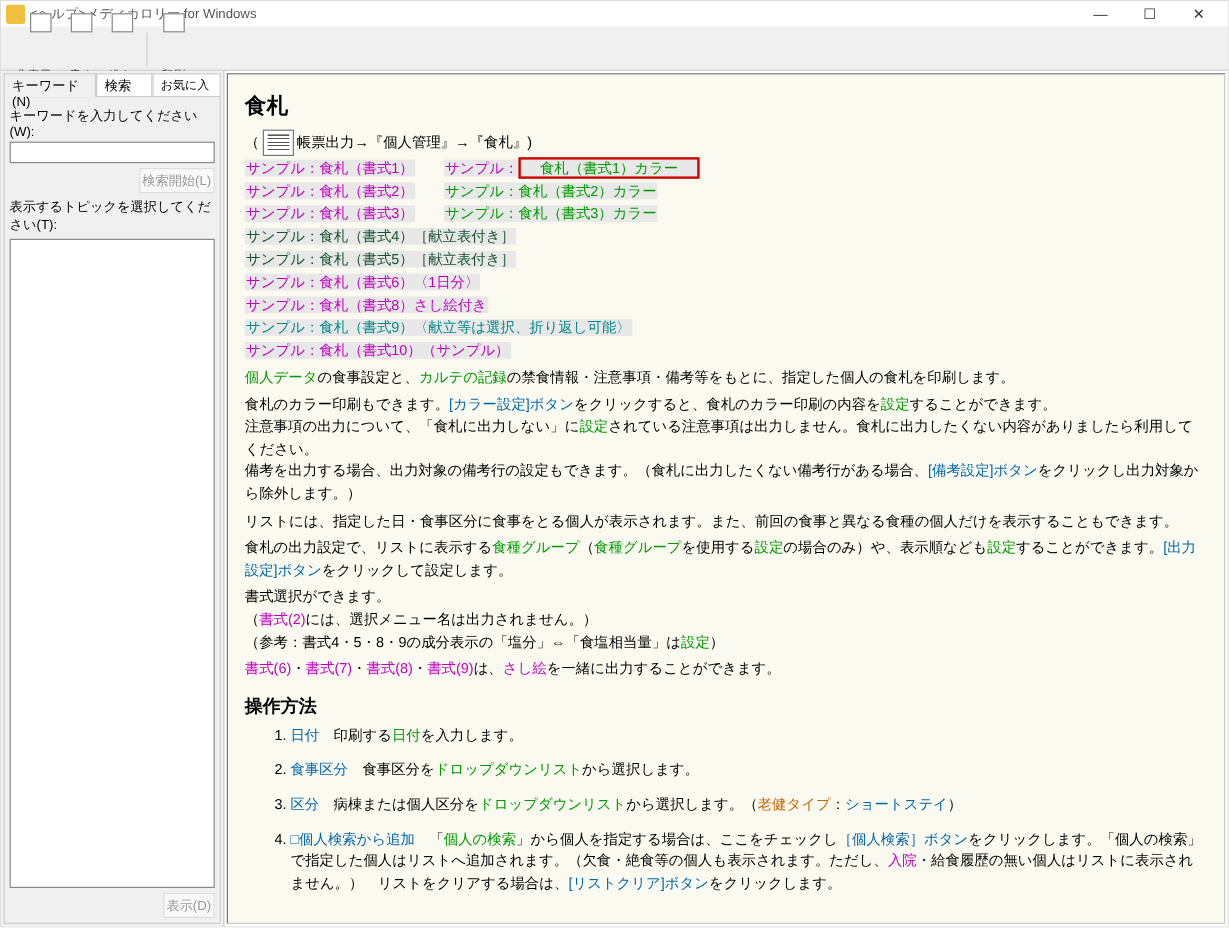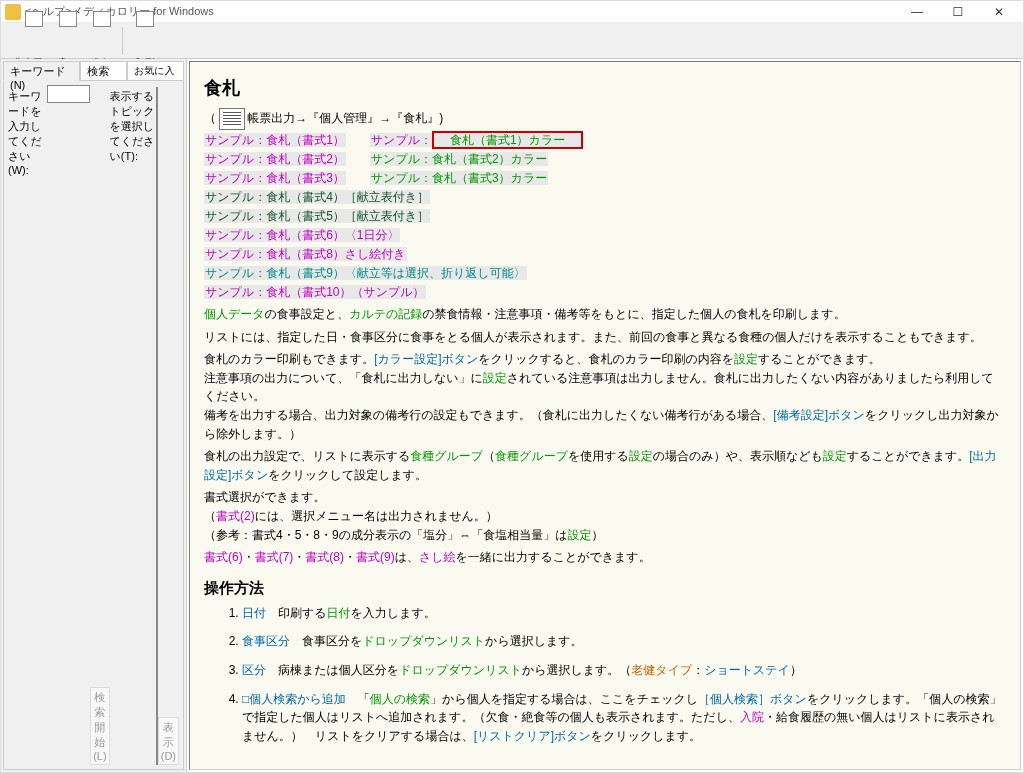--- a/index.html
+++ b/index.html
@@ -18,21 +18,21 @@
 .tool-btn .ticon { width: 18px; height: 16px; border: 1px solid #888; background: #fff; margin-bottom: 1px; }
 .tool-sep { width: 1px; height: 28px; background: #ccc; margin: 0 3px; }
 
 .body { flex: 1; display: flex; overflow: hidden; }
 
 .sidebar { width: 186px; background: #f0f0f0; border-right: 1px solid #ccc; display: flex; flex-direction: column; padding: 2px; }
 .tabs { display: flex; height: 20px; }
 .tab { padding: 2px 6px; font-size: 11px; border: 1px solid #ccc; background: #fff; border-bottom: none; margin-right: 0px; cursor: pointer; }
 .tab.active { background: #f0f0f0; border-bottom: 1px solid #f0f0f0; position: relative; z-index: 1; }
 .tab:last-child { font-size: 10px; }
-.side-pane { border: 1px solid #ccc; background: #f0f0f0; flex: 1; display: flex; flex-direction: row; padding: 4px; margin-top: -1px; }
+.side-pane { border: 1px solid #ccc; background: #f0f0f0; flex: 1; display: flex; flex-direction: column; padding: 4px; margin-top: -1px; }
 .side-label { font-size: 11px; margin: 4px 0 2px; }
 .side-input { width: 100%; height: 18px; border: 1px solid #888; background: #fff; padding: 0 2px; font-size: 11px; }
 .side-btn { font-size: 11px; padding: 2px 2px; margin-top: 4px; align-self: flex-end; color: #999; background: #f8f8f8; border: 1px solid #ddd; cursor: default; }
 .side-list { flex: 1; background: #fff; border: 1px solid #888; margin-top: 2px; }
 
 .content { flex: 1; background: #fafaf0; overflow: auto; padding: 10px 14px; border: 1px inset #ccc; margin: 2px; }
 .content h1 { font-size: 18px; font-weight: bold; margin: 4px 0 8px; }
 .content h2 { font-size: 15px; font-weight: bold; margin: 12px 0 6px; }
 .doc-icon { display: inline-block; width: 26px; height: 22px; background: #fff; border: 1px solid #777; position: relative; vertical-align: middle; margin-right: 2px; }
 .doc-icon:after { content: ""; position: absolute; left: 3px; right: 3px; top: 3px; bottom: 3px; background: repeating-linear-gradient(#555 0 1px, transparent 1px 3px); }
@@ -115,24 +115,24 @@
       <div class="row"><span class="hl lnk-magenta">サンプル：食札（書式2）</span>　　<span class="hl lnk-green">サンプル：食札（書式2）カラー</span></div>
       <div class="row"><span class="hl lnk-magenta">サンプル：食札（書式3）</span>　　<span class="hl lnk-green">サンプル：食札（書式3）カラー</span></div>
       <div class="row"><span class="hl lnk-blue">サンプル：食札（書式4）［献立表付き］</span></div>
       <div class="row"><span class="hl lnk-blue">サンプル：食札（書式5）［献立表付き］</span></div>
       <div class="row"><span class="hl lnk-magenta">サンプル：食札（書式6）〈1日分〉</span></div>
       <div class="row"><span class="hl lnk-magenta">サンプル：食札（書式8）さし絵付き</span></div>
       <div class="row"><span class="hl lnk-teal">サンプル：食札（書式9）〈献立等は選択、折り返し可能〉</span></div>
       <div class="row"><span class="hl lnk-magenta">サンプル：食札（書式10）（サンプル）</span></div>
 
       <p><span class="txt-green">個人データ</span><span>の食事設定と、</span><span class="txt-green">カルテの記録</span><span>の禁食情報・注意事項・備考等をもとに、指定した個人の食札を印刷します。</span></p>
-      <p>リストには、指定した日・食事区分に食事をとる個人が表示されます。また、前回の食事と異なる食種の個人だけを表示することもできます。</p>
       <p><span class="txt-red">食札のカラー印刷</span><span>もできます。</span><span class="txt-blue">[カラー設定]ボタン</span><span>をクリックすると、食札のカラー印刷の内容を</span><span class="txt-green">設定</span><span>することができます。</span><br>
       <span>注意事項の出力について、「</span><span class="txt-red">食札に出力しない</span><span>」に</span><span class="txt-green">設定</span><span>されている注意事項は出力しません。食札に出力したくない内容がありましたら利用してください。</span><br>
       <span>備考を出力する場合、出力対象の備考行の設定もできます。（食札に出力したくない備考行がある場合、</span><span class="txt-blue">[備考設定]ボタン</span><span>をクリックし出力対象から除外します。）</span></p>
+      <p>リストには、指定した日・食事区分に食事をとる個人が表示されます。また、前回の食事と異なる食種の個人だけを表示することもできます。</p>
 
       <p><span class="txt-red">食札の出力設定</span><span>で、リストに表示する</span><span class="txt-green">食種グループ</span><span>（</span><span class="txt-green">食種グループ</span><span>を使用する</span><span class="txt-green">設定</span><span>の場合のみ）や、表示順なども</span><span class="txt-green">設定</span><span>することができます。</span><span class="txt-blue">[出力設定]ボタン</span><span>をクリックして設定します。</span></p>
 
       <p><span class="txt-red">書式選択</span><span>ができます。</span><br>
       <span>（</span><span class="txt-magenta">書式(2)</span><span>には、選択メニュー名は出力されません。）</span><br>
       <span>（参考：書式4・5・8・9の成分表示の「塩分」⇔「食塩相当量」は</span><span class="txt-green">設定</span><span>）</span></p>
 
       <p><span class="txt-magenta">書式(6)</span><span>・</span><span class="txt-magenta">書式(7)</span><span>・</span><span class="txt-magenta">書式(8)</span><span>・</span><span class="txt-magenta">書式(9)</span><span>は、</span><span class="txt-magenta">さし絵</span><span>を一緒に出力することができます。</span></p>
 
       <h2>操作方法</h2>

